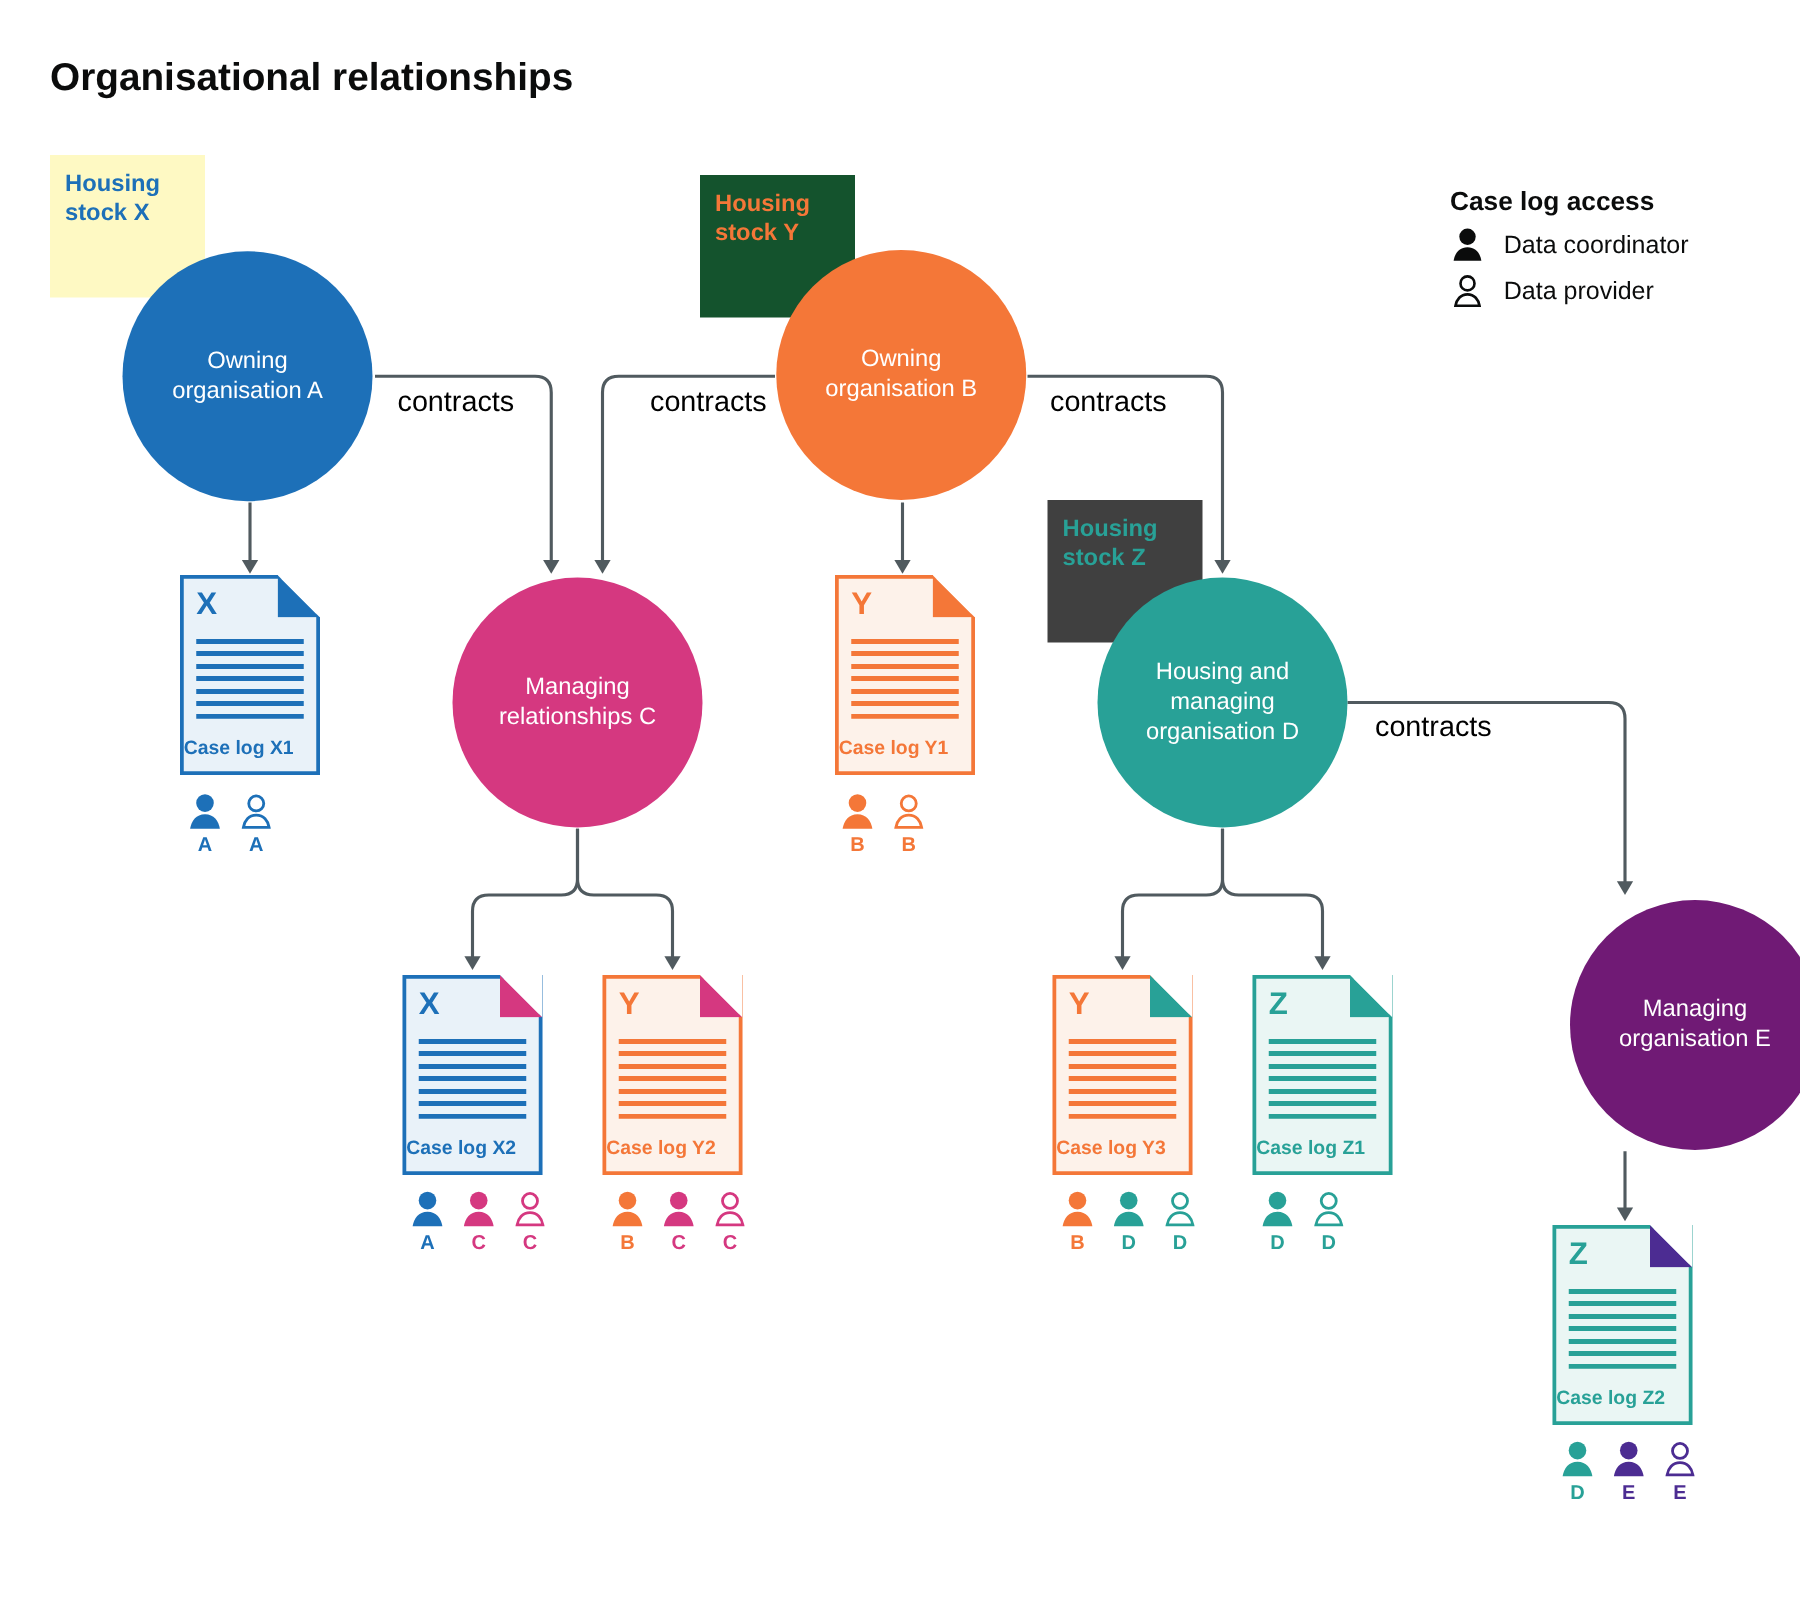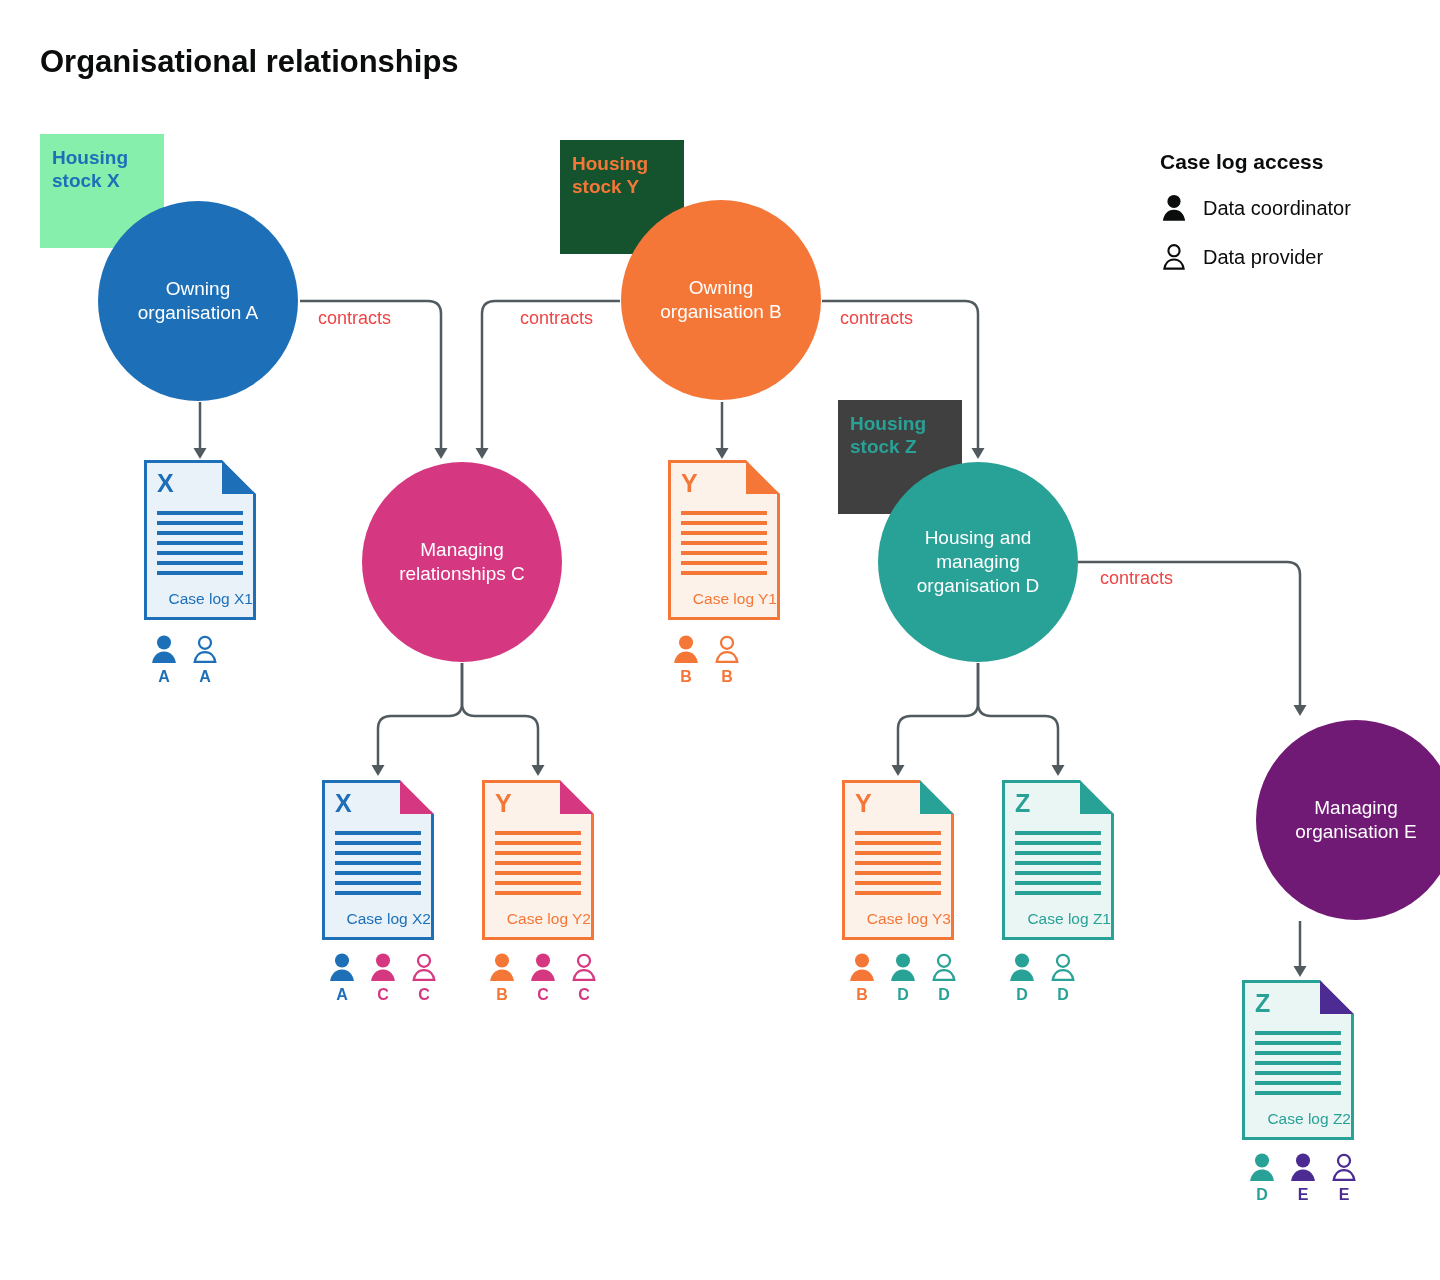--- a/index.html
+++ b/index.html
@@ -2,72 +2,72 @@
 <html><head>
 <meta charset="utf-8">
 <style>
   *{margin:0;padding:0;box-sizing:border-box}
   html,body{background:#fff}
   body{width:1440px;height:1280px;position:relative;font-family:"Liberation Sans",sans-serif;color:#0b0c0c;overflow:hidden}
 
   .title{position:absolute;left:40px;top:44px;font-size:31px;font-weight:700}
 
   .stock{position:absolute;width:124px;height:114px;padding:12px;font-size:19px;font-weight:700;line-height:1.22}
-  .stock-x{left:40px;top:134px;background:#86efac;color:#1d70b8}
+  .stock-x{left:40px;top:124px;background:#fef9c3;color:#1d70b8}
   .stock-y{left:560px;top:140px;background:#14532d;color:#f47738}
   .stock-z{left:838px;top:400px;background:#404040;color:#28a197}
 
   .org{position:absolute;width:200px;height:200px;border-radius:50%;display:flex;align-items:center;justify-content:center;text-align:center;color:#fff;font-size:19px;font-weight:400;line-height:1.28}
   .org span{display:block;max-width:162px}
   .org-a{left:98px;top:201px;background:#1d70b8}
   .org-b{left:621px;top:200px;background:#f47738}
   .org-c{left:362px;top:462px;background:#d53880}
   .org-d{left:878px;top:462px;background:#28a197}
   .org-e{left:1256px;top:720px;background:#701a75}
 
   .connectors{position:absolute;left:0;top:0}
   .conn{fill:none;stroke:#505a5f;stroke-width:2.5}
   .ah{fill:#505a5f;stroke:none}
 
-  .contract{position:absolute;font-size:18px;color:#ef4444}
+  .contract{position:absolute;font-size:23px;color:#000000}
   .contract-1{left:318px;top:308px}
   .contract-2{left:520px;top:308px}
   .contract-3{left:840px;top:308px}
   .contract-4{left:1100px;top:568px}
 
   .doc{position:absolute;width:112px;height:160px;border:3px solid;padding:8px 10px}
   .doc-blue{border-color:#1d70b8;color:#1d70b8;background:#e9f2f9}
   .doc-orange{border-color:#f47738;color:#f47738;background:#fdf2ea}
   .doc-teal{border-color:#28a197;color:#28a197;background:#eaf6f4}
   .fold{position:absolute;top:-3px;right:-3px;width:34px;height:34px}
   .flap{position:absolute;inset:0;clip-path:polygon(0 0,100% 100%,0 100%)}
   .notch{position:absolute;inset:0;background:#fff;clip-path:polygon(0 0,100% 0,100% 100%)}
   .flap-blue{background:#1d70b8}
   .flap-orange{background:#f47738}
   .flap-pink{background:#d53880}
   .flap-teal{background:#28a197}
   .flap-purple{background:#4c2c92}
   .doc-letter{font-size:25px;font-weight:700;line-height:1}
   .doc-lines{position:absolute;left:10px;right:10px;top:48px;height:64px;background:repeating-linear-gradient(to bottom,currentColor 0 4px,transparent 4px 10px)}
-  .doc-caption{position:absolute;left:0;right:0;bottom:9px;text-align:right;font-size:15.5px;font-weight:400}
+  .doc-caption{position:absolute;left:0;right:0;bottom:9px;text-align:left;font-size:15.5px;font-weight:700}
 
   .access-row{position:absolute;display:flex;gap:9px}
   .access-item{display:flex;flex-direction:column;align-items:center;width:32px;--pc:#0b0c0c}
   .access-item.blue{--pc:#1d70b8}
   .access-item.orange{--pc:#f47738}
   .access-item.pink{--pc:#d53880}
   .access-item.teal{--pc:#28a197}
   .access-item.purple{--pc:#4c2c92}
   .person.fill circle,.person.fill path{fill:var(--pc,#0b0c0c)}
   .person.line circle,.person.line path{fill:#fff;stroke:var(--pc,#0b0c0c);stroke-width:2.4}
   .access-letter{margin-top:3px;font-size:16px;font-weight:700;color:var(--pc)}
 
   .legend{position:absolute;left:1160px;top:150px}
   .legend-title{font-size:21px;font-weight:700}
-  .legend-item{display:flex;align-items:center;gap:15px;margin-top:19px;--pc:#0b0c0c}
+  .legend-item{display:flex;align-items:center;gap:15px;margin-top:7px;--pc:#0b0c0c}
   .legend-label{font-size:20px}
 </style>
 </head>
 <body>
 
 <h1 class="title">Organisational relationships</h1>
 
 <div class="stock stock-x">Housing stock X</div>
 <div class="stock stock-y">Housing stock Y</div>
 <div class="stock stock-z">Housing stock Z</div>

